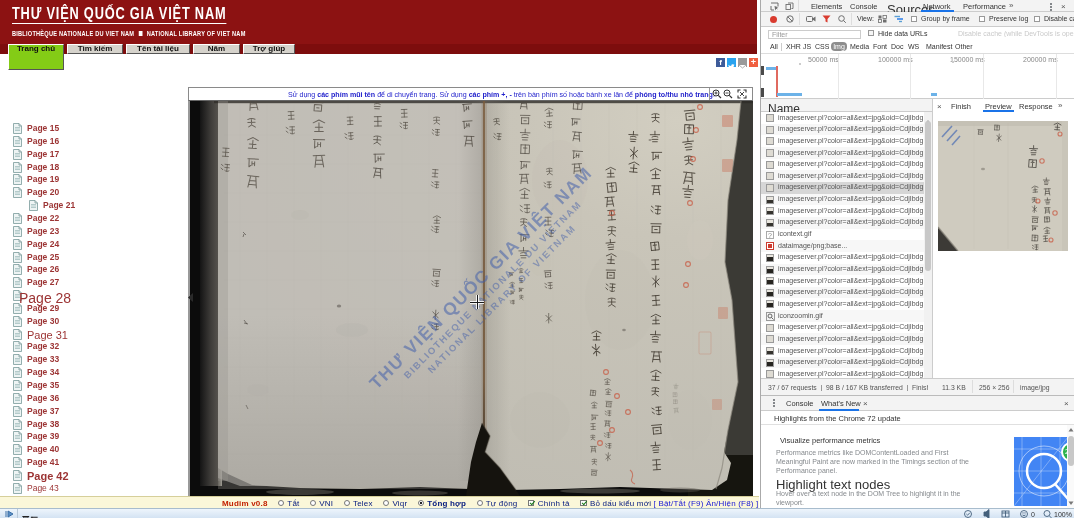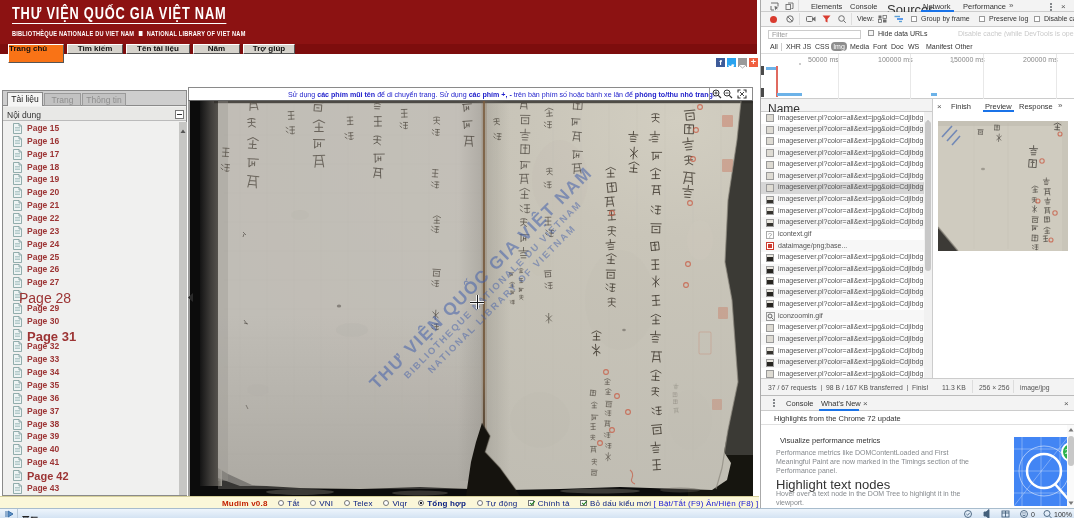--- a/index.html
+++ b/index.html
@@ -27,52 +27,35 @@
 <div class="abs" style="left:0;top:0;width:759px;height:518px;background:#fff">
     <div class="abs" style="left:0;top:0;width:1.5px;height:54px;background:#3a0606"></div>
   <div class="abs" style="left:0;top:0;width:757px;height:44px;background:#8c1212"></div>
   <div class="abs" style="left:12px;top:5px;transform-origin:0 0;transform:scaleX(0.8)">
      <span style="font-size:16px;font-weight:bold;color:#fff;letter-spacing:1px;border-bottom:1.5px solid #fff;padding-bottom:1px">THƯ VIỆN QUỐC GIA VIỆT NAM</span>
   </div>
   <div class="abs" style="left:12px;top:22px;transform-origin:0 0;transform:scaleX(0.75)">
      <span style="font-size:7.5px;font-weight:bold;color:#fff;letter-spacing:0.3px">BIBLIOTHÈQUE NATIONALE DU VIET NAM&nbsp; <span style="display:inline-block;width:5px;height:5px;background:#fff;margin:0 1px"></span> &nbsp;NATIONAL LIBRARY OF VIET NAM</span>
   </div>
   <div class="abs" style="left:0;top:44px;width:757px;height:10px;background:#7d0d0d"></div>
-  <div class="abs" style="left:8px;top:44px;width:56px;height:19px;background:#f97316;border:1px solid #fff;border-right-color:#555;border-bottom-color:#555;font-size:8px;font-weight:bold;color:#111;text-align:left;line-height:8px">Trang chủ</div>
+  <div class="abs" style="left:8px;top:44px;width:56px;height:26px;background:#84cc16;border:1px solid #fff;border-right-color:#555;border-bottom-color:#555;font-size:8px;font-weight:bold;color:#111;text-align:center;line-height:8px">Trang chủ</div>
   <div class="abs" style="left:67px;top:44px;width:56px;height:9.5px;background:#d6d3cc;border:1px solid #fff;border-right-color:#555;border-bottom-color:#555;font-size:8px;font-weight:bold;color:#111;text-align:center;line-height:8px">Tìm kiếm</div>
   <div class="abs" style="left:126px;top:44px;width:64px;height:9.5px;background:#d6d3cc;border:1px solid #fff;border-right-color:#555;border-bottom-color:#555;font-size:8px;font-weight:bold;color:#111;text-align:center;line-height:8px">Tên tài liệu</div>
   <div class="abs" style="left:193px;top:44px;width:47px;height:9.5px;background:#d6d3cc;border:1px solid #fff;border-right-color:#555;border-bottom-color:#555;font-size:8px;font-weight:bold;color:#111;text-align:center;line-height:8px">Năm</div>
   <div class="abs" style="left:243px;top:44px;width:52px;height:9.5px;background:#d6d3cc;border:1px solid #fff;border-right-color:#555;border-bottom-color:#555;font-size:8px;font-weight:bold;color:#111;text-align:center;line-height:8px">Trợ giúp</div>
   <div class="abs" style="left:716px;top:58px;width:9px;height:9px;background:#3d5b99;color:#fff;font-size:8px;font-weight:bold;text-align:center;line-height:9px">f</div>
   <div class="abs" style="left:727px;top:58px;width:9px;height:9px;background:#2aa3ef"><svg width="9" height="9">
         <path d="M1.5 6.5 Q3 7 4.5 6 Q7 4.5 7 2.5 L7.6 1.8 L6.8 2 L7.3 1.2 L6.4 1.5 Q5.5 0.8 4.7 1.5 Q4 2.1 4.3 3 Q2.5 3 1.5 1.8 Q1 3.5 2.5 4.5 Q2 4.6 1.5 4.4 Q2 5.8 3.3 5.9 Q2.5 6.5 1.5 6.5Z" fill="#fff"></path>
       </svg></div>
   <div class="abs" style="left:738px;top:58px;width:9px;height:9px;background:#9a9a9a"><svg width="9" height="9">
         <rect x="1" y="2" width="7" height="5" fill="#fff"></rect>
         <path d="M1 2 L4.5 5 L8 2" stroke="#9a9a9a" fill="none" stroke-width="0.8"></path>
       </svg></div>
   <div class="abs" style="left:749px;top:58px;width:9px;height:9px;background:#f05f40;color:#fff;font-size:9px;font-weight:bold;text-align:center;line-height:8px">+</div>
 
-  <div class="abs" style="left:2px;top:90px;width:185px;height:406px;border:1px solid #8a8a8a;background:#f0f0ef">
-    <div class="abs" style="left:0;top:0;width:183px;height:15px;background:#cecece;border-bottom:1px solid #8a8a8a"></div>
-    <div class="abs" style="left:4px;top:1px;width:36px;height:14px;background:#f5f5f4;border:1px solid #8a8a8a;border-bottom:none;font-size:8.5px;color:#222;text-align:center;line-height:13px;z-index:2">Tài liệu</div>
-    <div class="abs" style="left:41px;top:2px;width:37px;height:13px;background:#c2c2c2;border:1px solid #9a9a9a;font-size:8.5px;color:#8f8f8f;text-align:center;line-height:12px">Trang</div>
-    <div class="abs" style="left:79px;top:2px;width:44px;height:13px;background:#c2c2c2;border:1px solid #9a9a9a;font-size:8.5px;color:#8f8f8f;text-align:center;line-height:12px">Thông tin</div>
-    <div class="abs" style="left:0;top:16px;width:183px;height:14px;background:#e8e8e6;border-bottom:1px solid #bbb;font-size:8.5px;color:#333">
-        <span style="position:absolute;left:4px;top:3px">Nội dung</span>
-      <svg width="9" height="9" style="position:absolute;left:172px;top:3px">
-          <rect x="0.5" y="0.5" width="8" height="8" fill="#fff" stroke="#777"></rect>
-          <line x1="2" y1="4.5" x2="7" y2="4.5" stroke="#333"></line>
-        </svg>
-    </div>
-    <div class="abs" style="left:176px;top:31px;width:8px;height:373px;background:#c6c6c4"></div>
-    <div class="abs" style="left:176px;top:31px;width:8px;height:9px;background:#c6c6c4"><svg width="8" height="9">
-          <path d="M4 2.5 L6.5 6 L1.5 6 Z" fill="#555"></path>
-        </svg></div>
-  </div>
   <div class="abs" style="left:3px;top:122px;width:175px;height:373px;overflow:hidden">
       <div style="position:absolute;left:0;top:0.0px;width:170px;height:13px">
         <svg width="9" height="11" viewBox="0 0 9 11" style="position:absolute;left:10px;top:1px">
           <path d="M0.5 0.5 H6 L8.5 3 V10.5 H0.5 Z" fill="#eef4f4" stroke="#7a9a9a" stroke-width="0.8"></path>
           <path d="M6 0.5 V3 H8.5" fill="none" stroke="#7a9a9a" stroke-width="0.8"></path>
           <path d="M2 4.5 H7 M2 6 H7 M2 7.5 H7" stroke="#9ab8b8" stroke-width="0.7"></path>
         </svg>
         <span style="position:absolute;left:24px;top:1px;font-size:8.5px;color:#9c3434;font-weight:bold">Page 15</span>
       </div>
       <div style="position:absolute;left:0;top:12.8px;width:170px;height:13px">
@@ -108,21 +91,21 @@
         <span style="position:absolute;left:24px;top:1px;font-size:8.5px;color:#9c3434;font-weight:bold">Page 19</span>
       </div>
       <div style="position:absolute;left:0;top:64.2px;width:170px;height:13px">
         <svg width="9" height="11" viewBox="0 0 9 11" style="position:absolute;left:10px;top:1px">
           <path d="M0.5 0.5 H6 L8.5 3 V10.5 H0.5 Z" fill="#eef4f4" stroke="#7a9a9a" stroke-width="0.8"></path>
           <path d="M6 0.5 V3 H8.5" fill="none" stroke="#7a9a9a" stroke-width="0.8"></path>
           <path d="M2 4.5 H7 M2 6 H7 M2 7.5 H7" stroke="#9ab8b8" stroke-width="0.7"></path>
         </svg>
         <span style="position:absolute;left:24px;top:1px;font-size:8.5px;color:#9c3434;font-weight:bold">Page 20</span>
       </div>
-      <div style="position:absolute;left:0;top:77.1px;width:170px;height:13px">
+      <div style="position:absolute;left:16px;top:77.1px;width:170px;height:13px">
         <svg width="9" height="11" viewBox="0 0 9 11" style="position:absolute;left:10px;top:1px">
           <path d="M0.5 0.5 H6 L8.5 3 V10.5 H0.5 Z" fill="#eef4f4" stroke="#7a9a9a" stroke-width="0.8"></path>
           <path d="M6 0.5 V3 H8.5" fill="none" stroke="#7a9a9a" stroke-width="0.8"></path>
           <path d="M2 4.5 H7 M2 6 H7 M2 7.5 H7" stroke="#9ab8b8" stroke-width="0.7"></path>
         </svg>
         <span style="position:absolute;left:24px;top:1px;font-size:8.5px;color:#9c3434;font-weight:bold">Page 21</span>
       </div>
       <div style="position:absolute;left:0;top:90.0px;width:170px;height:13px">
         <svg width="9" height="11" viewBox="0 0 9 11" style="position:absolute;left:10px;top:1px">
           <path d="M0.5 0.5 H6 L8.5 3 V10.5 H0.5 Z" fill="#eef4f4" stroke="#7a9a9a" stroke-width="0.8"></path>
@@ -194,21 +177,21 @@
           <path d="M2 4.5 H7 M2 6 H7 M2 7.5 H7" stroke="#9ab8b8" stroke-width="0.7"></path>
         </svg>
         <span style="position:absolute;left:24px;top:1px;font-size:8.5px;color:#9c3434;font-weight:bold">Page 30</span>
       </div>
       <div style="position:absolute;left:0;top:205.6px;width:170px;height:13px">
         <svg width="9" height="11" viewBox="0 0 9 11" style="position:absolute;left:10px;top:1px">
           <path d="M0.5 0.5 H6 L8.5 3 V10.5 H0.5 Z" fill="#eef4f4" stroke="#7a9a9a" stroke-width="0.8"></path>
           <path d="M6 0.5 V3 H8.5" fill="none" stroke="#7a9a9a" stroke-width="0.8"></path>
           <path d="M2 4.5 H7 M2 6 H7 M2 7.5 H7" stroke="#9ab8b8" stroke-width="0.7"></path>
         </svg>
-        <span style="position:absolute;left:24px;top:1px;font-size:13px;color:#9c3434;font-weight:bold">Page 31</span>
+        <span style="position:absolute;left:24px;top:1px;font-size:11px;color:#9c3434;font-weight:normal">Page 31</span>
       </div>
       <div style="position:absolute;left:0;top:218.4px;width:170px;height:13px">
         <svg width="9" height="11" viewBox="0 0 9 11" style="position:absolute;left:10px;top:1px">
           <path d="M0.5 0.5 H6 L8.5 3 V10.5 H0.5 Z" fill="#eef4f4" stroke="#7a9a9a" stroke-width="0.8"></path>
           <path d="M6 0.5 V3 H8.5" fill="none" stroke="#7a9a9a" stroke-width="0.8"></path>
           <path d="M2 4.5 H7 M2 6 H7 M2 7.5 H7" stroke="#9ab8b8" stroke-width="0.7"></path>
         </svg>
         <span style="position:absolute;left:24px;top:1px;font-size:8.5px;color:#9c3434;font-weight:bold">Page 32</span>
       </div>
       <div style="position:absolute;left:0;top:231.3px;width:170px;height:13px">
@@ -290,21 +273,21 @@
           <path d="M2 4.5 H7 M2 6 H7 M2 7.5 H7" stroke="#9ab8b8" stroke-width="0.7"></path>
         </svg>
         <span style="position:absolute;left:24px;top:1px;font-size:11px;color:#9c3434;font-weight:bold">Page 42</span>
       </div>
       <div style="position:absolute;left:0;top:359.8px;width:170px;height:13px">
         <svg width="9" height="11" viewBox="0 0 9 11" style="position:absolute;left:10px;top:1px">
           <path d="M0.5 0.5 H6 L8.5 3 V10.5 H0.5 Z" fill="#eef4f4" stroke="#7a9a9a" stroke-width="0.8"></path>
           <path d="M6 0.5 V3 H8.5" fill="none" stroke="#7a9a9a" stroke-width="0.8"></path>
           <path d="M2 4.5 H7 M2 6 H7 M2 7.5 H7" stroke="#9ab8b8" stroke-width="0.7"></path>
         </svg>
-        <span style="position:absolute;left:24px;top:1px;font-size:8.5px;color:#9c3434;font-weight:bold">Page 43</span>
+        <span style="position:absolute;left:24px;top:1px;font-size:8.5px;color:#9c3434;font-weight:normal">Page 43</span>
       </div>
     </div>
 
   <div class="abs" style="left:188px;top:87px;width:565px;height:14px;background:#fff;border:1px solid #8a8a8a;border-bottom:1px solid #666">
     <div style="position:absolute;left:99px;top:3.2px;width:426px;text-align:center;font-size:7.1px;color:#2323cc;white-space:nowrap">Sử dụng <b>các phím mũi tên</b> để di chuyển trang. Sử dụng <b>các phím +, -</b> trên bàn phím số hoặc bánh xe lăn để <b>phóng to/thu nhỏ trang</b>.</div>
     <div style="position:absolute;right:42px;top:0;width:1px;height:12px;background:#999"></div>
     <svg width="10" height="10" style="position:absolute;right:30px;top:1px">
         <circle cx="4" cy="4" r="3" fill="none" stroke="#333" stroke-width="1"></circle>
         <line x1="6.3" y1="6.3" x2="9" y2="9" stroke="#333" stroke-width="1.2"></line>
         <line x1="2.5" y1="4" x2="5.5" y2="4" stroke="#333" stroke-width="0.9"></line>

